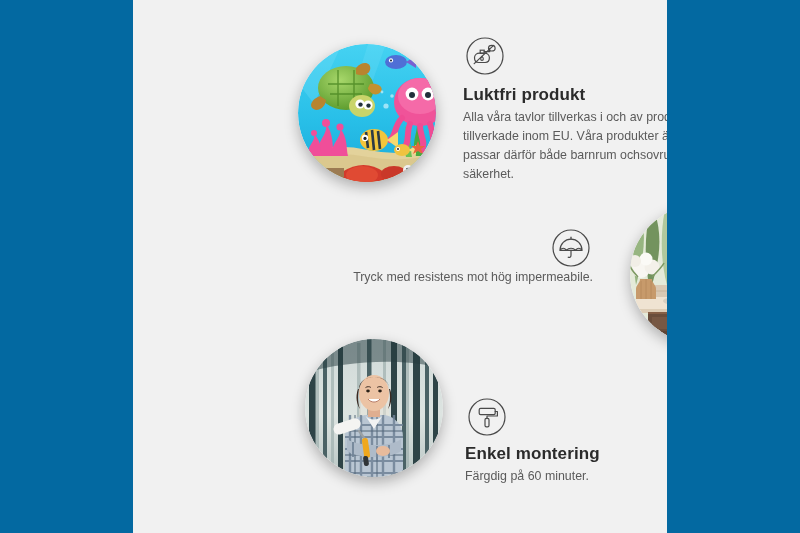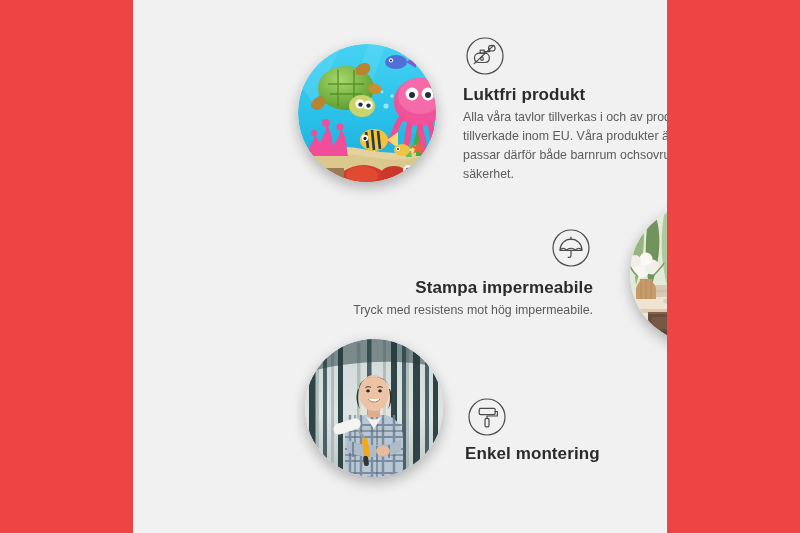--- a/index.html
+++ b/index.html
@@ -12,21 +12,21 @@
     height: 533px;
     background: #ffffff;
     font-family: "Liberation Sans", sans-serif;
     overflow: hidden;
   }
 
   .page {
     position: relative;
     width: 800px;
     height: 533px;
-    background: #ef4444;
+    background: #0369a1;
   }
 
   .content-panel {
     position: absolute;
     left: 133px;
     top: 0;
     width: 534px;
     height: 533px;
     background: #f1f1f1;
     overflow: hidden;
@@ -276,21 +276,20 @@
 
           <path d="M9 22.4 C9 16.1 13.9 11.2 20 11.2 C26.1 11.2 31 16.1 31 22.4 Z" fill="none" stroke="#4a4a4a" stroke-width="1.2" stroke-linejoin="round"></path>
 
           <path d="M9 22.4 C11 19.6 13.5 19.6 15.5 22.4 C17.5 19.6 22.5 19.6 24.5 22.4 C26.5 19.6 29 19.6 31 22.4" fill="none" stroke="#4a4a4a" stroke-width="1.1" stroke-linejoin="round"></path>
 
           <path d="M20 22.4 L20 27.2 C20 29.1 18.5 29.9 17.2 29.2" fill="none" stroke="#4a4a4a" stroke-width="1.2" stroke-linecap="round"></path>
 
           <line x1="20" y1="11.2" x2="20" y2="9.2" stroke="#4a4a4a" stroke-width="1.2" stroke-linecap="round"></line>
         </svg>
       </span>
-      <h2 class="feature-title">Stampa impermeabile</h2>
       <p class="feature-body">Tryck med resistens mot hög impermeabile.</p>
     </div>
 
     <div class="photo photo-2">
       <svg viewBox="0 0 138 138" width="138" height="138" aria-hidden="true">
         <defs>
           <clipPath id="clip2">
               <circle cx="69" cy="69" r="69"></circle>
             </clipPath>
           <linearGradient id="leafg" x1="0" y1="0" x2="1" y2="1">
@@ -485,16 +484,17 @@
           <circle cx="20" cy="20" r="18" fill="none" stroke="#4a4a4a" stroke-width="1.2"></circle>
 
           <rect x="12.2" y="11.4" width="16" height="6.2" rx="1.4" fill="none" stroke="#4a4a4a" stroke-width="1.2"></rect>
 
           <path d="M28.2 14.5 L30.4 14.5 L30.4 19 L20 19 L20 21.6" fill="none" stroke="#4a4a4a" stroke-width="1.2" stroke-linejoin="round" stroke-linecap="round"></path>
 
           <rect x="18" y="21.4" width="4" height="8.4" rx="1.4" fill="none" stroke="#4a4a4a" stroke-width="1.2"></rect>
         </svg>
       </span>
       <h2 class="feature-title">Enkel montering</h2>
+      <p class="feature-body">Färgdig på 60 minuter.</p>
     </div>
 
   </div>
 </div>
 
 </body></html>

